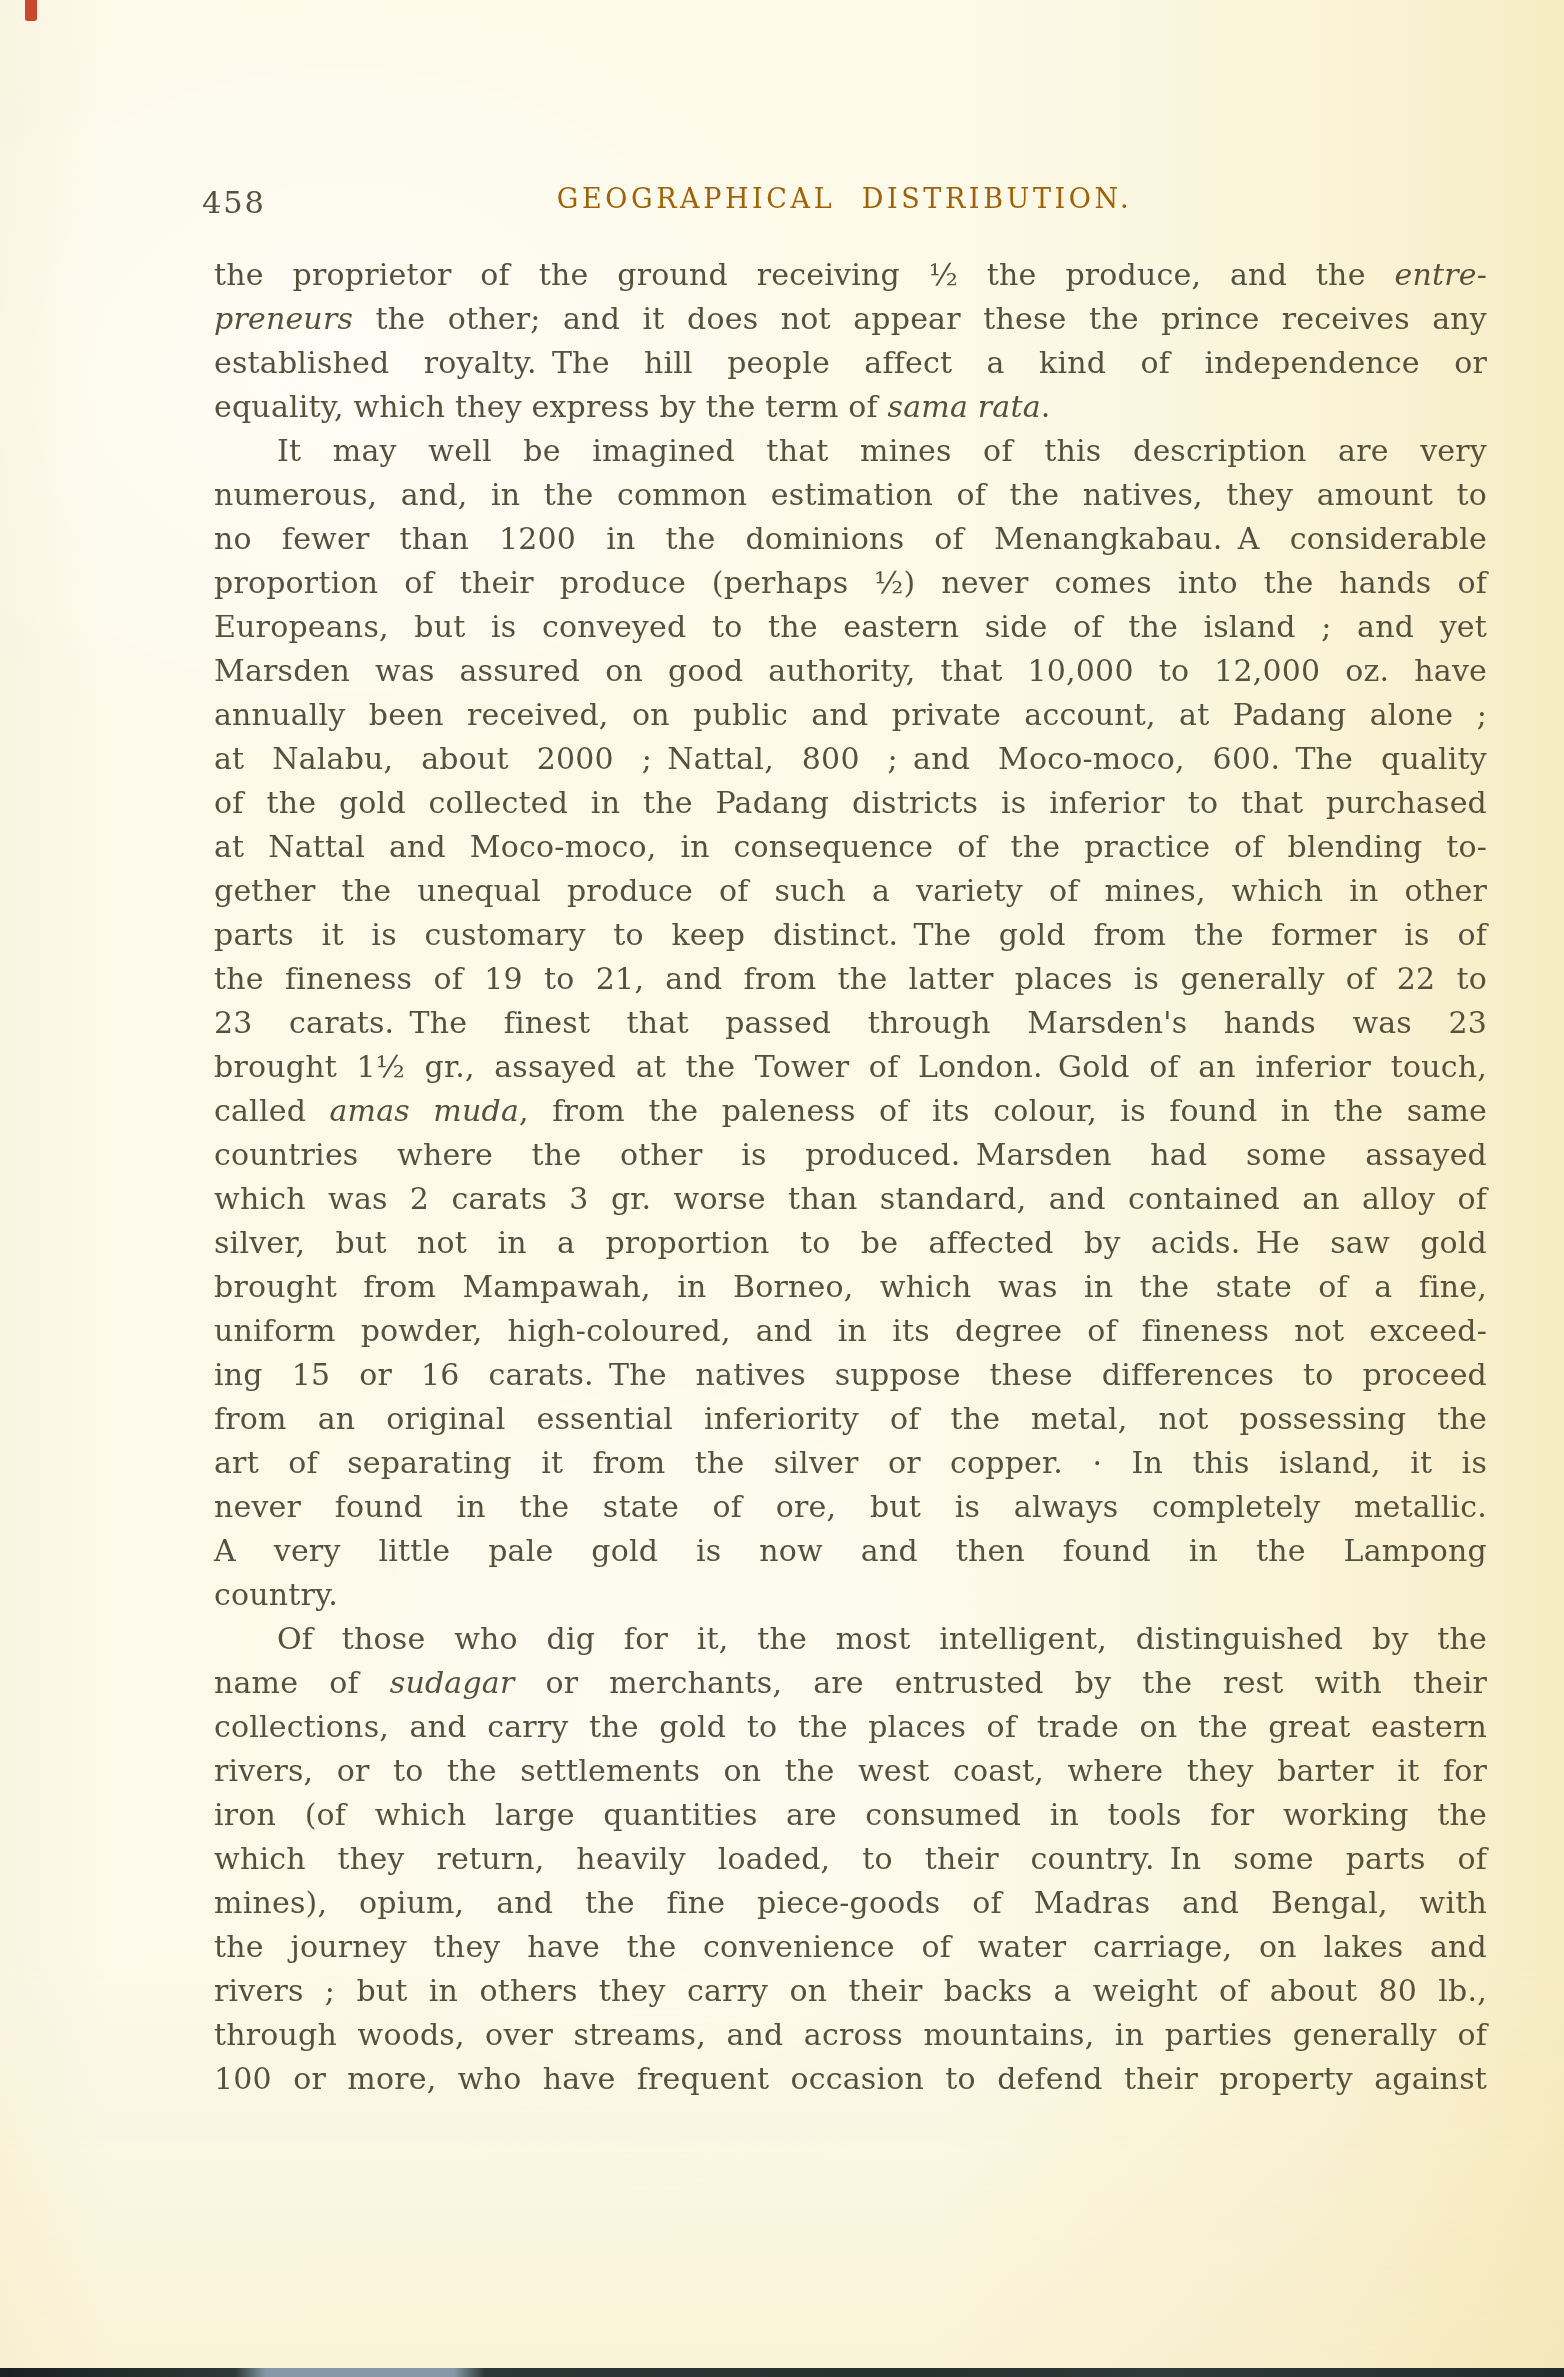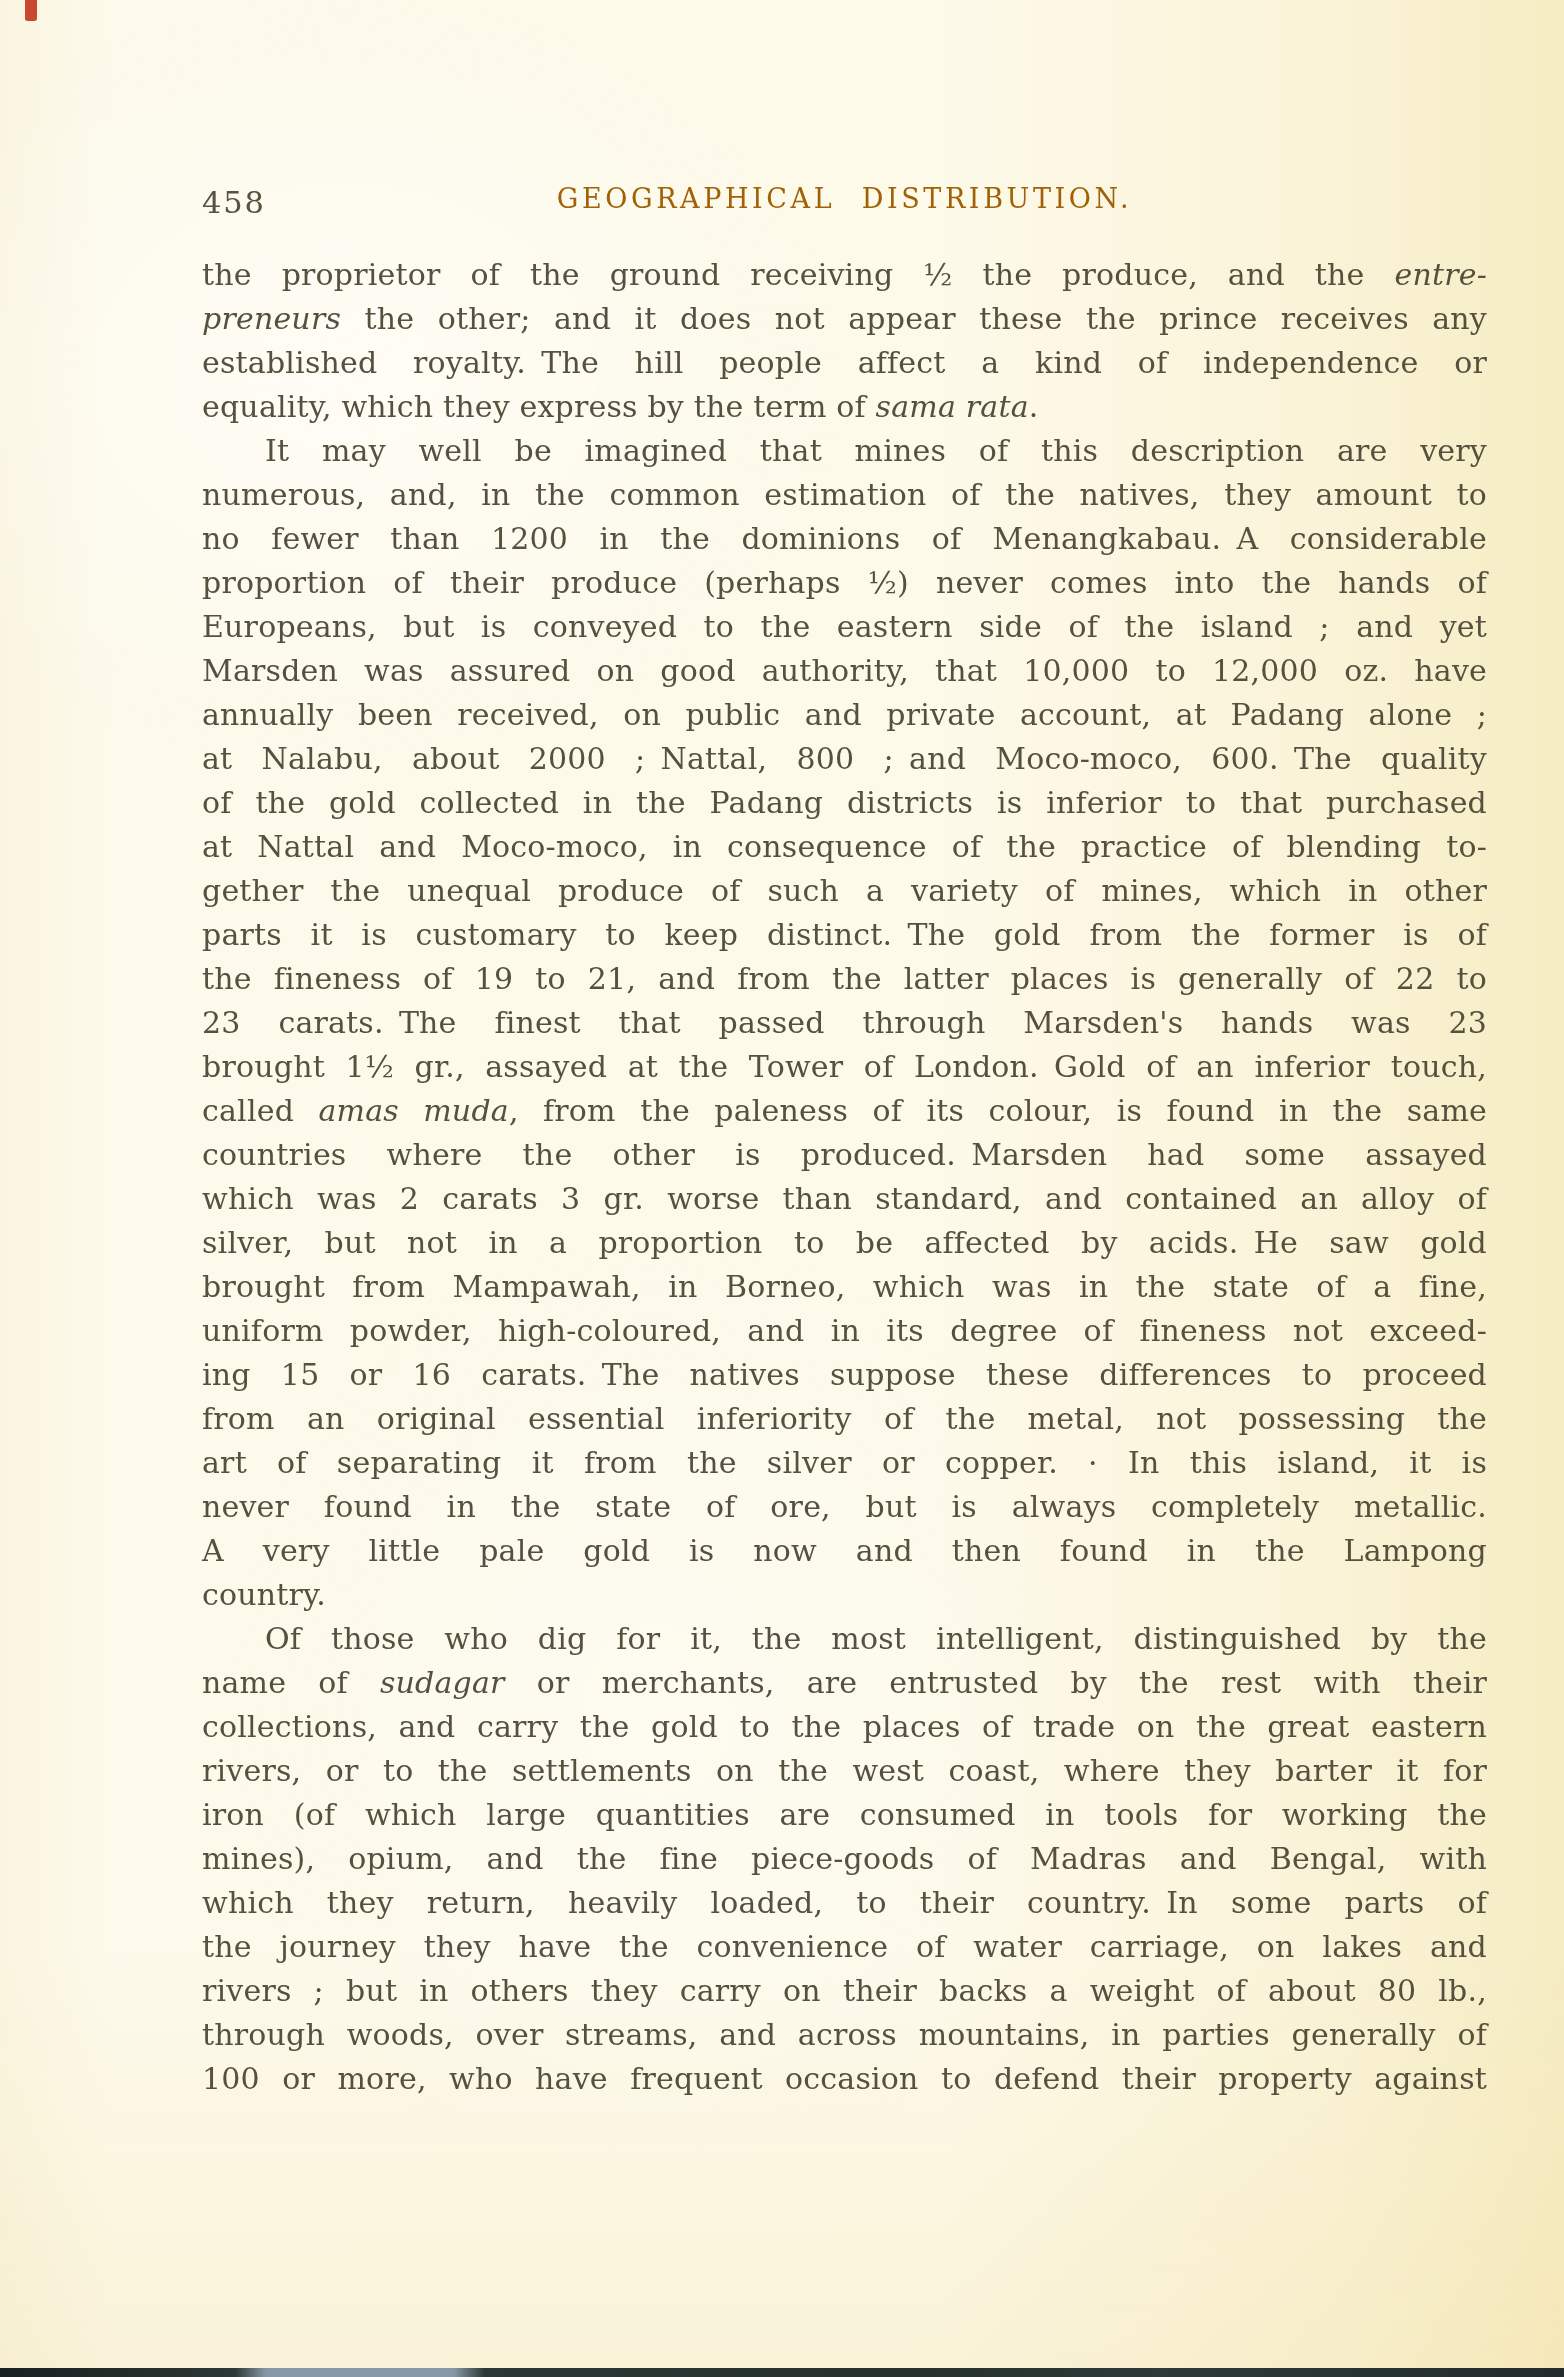--- a/index.html
+++ b/index.html
@@ -50,21 +50,21 @@
     font-size: 30px;
     line-height: 44px;
     height: 44px;
     white-space: nowrap;          
     text-align: justify;
     text-align-last: justify;
     letter-spacing: 0.2px;
     color: #55513e;
   }
   
-  .line { white-space: normal; }
+  .line { white-space: normal; margin-left: 12px; }
   .no-just { text-align-last: left; }
   .indent { display: inline-block; width: 63px; }
   .italic { font-style: italic; }
   .red-mark {
     position: absolute;
     top: 0;
     left: 25px;
     width: 11.6px;
     height: 20.6px;
     background: #c33a20;
@@ -123,22 +123,22 @@
       <div class="line"><span>from an original essential inferiority of the metal, not possessing the</span></div>
       <div class="line"><span>art of separating it from the silver or copper. · In this island, it is</span></div>
       <div class="line"><span>never found in the state of ore, but is always completely metallic.</span></div>
       <div class="line"><span>A very little pale gold is now and then found in the Lampong</span></div>
       <div class="line no-just"><span>country.</span></div>
       <div class="line"><span class="indent"></span><span>Of those who dig for it, the most intelligent, distinguished by the</span></div>
       <div class="line"><span>name of </span><span class="italic">sudagar</span><span> or merchants, are entrusted by the rest with their</span></div>
       <div class="line"><span>collections, and carry the gold to the places of trade on the great eastern</span></div>
       <div class="line"><span>rivers, or to the settlements on the west coast, where they barter it for</span></div>
       <div class="line"><span>iron (of which large quantities are consumed in tools for working the</span></div>
+      <div class="line"><span>which they return, heavily loaded, to their country. In some parts of</span></div>
       <div class="line"><span>mines), opium, and the fine piece-goods of Madras and Bengal, with</span></div>
-      <div class="line"><span>which they return, heavily loaded, to their country. In some parts of</span></div>
       <div class="line"><span>the journey they have the convenience of water carriage, on lakes and</span></div>
       <div class="line"><span>rivers ; but in others they carry on their backs a weight of about 80 lb.,</span></div>
       <div class="line"><span>through woods, over streams, and across mountains, in parties generally of</span></div>
       <div class="line"><span>100 or more, who have frequent occasion to defend their property against</span></div>
     </main>
 </div>
 
 <div class="red-mark"></div>
 <div class="bottom-edge"></div>
 

